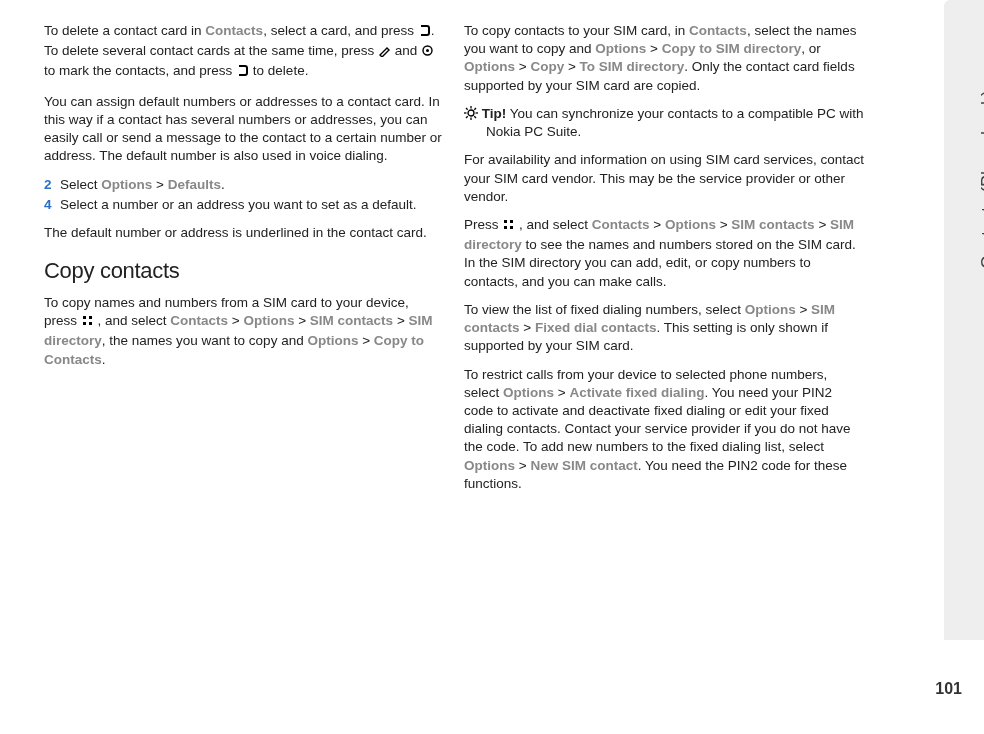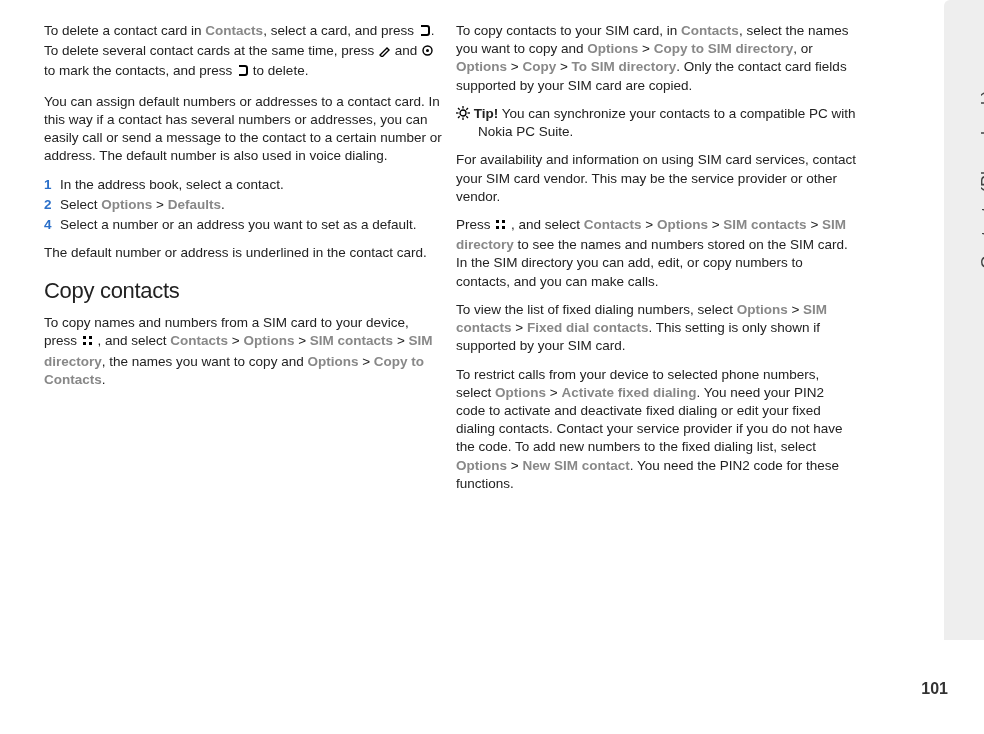--- a/index.html
+++ b/index.html
@@ -8,21 +8,21 @@
     height: 734px;
     background: #fff;
     font-family: "Trebuchet MS", "Lucida Sans", Arial, sans-serif;
     color: #222;
     position: relative;
     overflow: hidden;
   }
   .page {
     display: flex;
     padding: 22px 0 0 44px;
-    gap: 12px;
+    gap: 20px;
     width: 900px;
   }
   .col {
     width: 400px;
     font-size: 13.5px;
     line-height: 1.35;
   }
   .col p { margin-bottom: 10px; }
   .h2 {
     font-size: 19px;
@@ -70,21 +70,21 @@
     right: 6px;
     top: 50%;
     transform: translateY(-230px) rotate(-90deg);
     transform-origin: right top;
     font-size: 18px;
     color: #444;
     white-space: nowrap;
   }
   .pagenum {
     position: absolute;
-    right: 36px;
+    right: 22px;
     bottom: 36px;
     font-size: 16px;
     font-weight: bold;
     color: #333;
   }
 </style>
 </head>
 <body>
 
 <div class="page">
@@ -98,21 +98,20 @@
             <circle cx="6.5" cy="6.5" r="4.5" fill="none" stroke="#000" stroke-width="1.4"></circle>
             <circle cx="6.5" cy="6.5" r="1.5" fill="#000"></circle>
           </svg></span><span> to mark the contacts, and press </span><span class="icon-slot"><svg width="13" height="13" viewBox="0 0 13 13">
             <path d="M3 2 h6 a2 2 0 0 1 2 2 v5 a2 2 0 0 1 -2 2 h-6" fill="none" stroke="#000" stroke-width="2"></path>
           </svg></span><span> to delete.</span>
     </p>
 
     <p>You can assign default numbers or addresses to a contact card. In this way if a contact has several numbers or addresses, you can easily call or send a message to the contact to a certain number or address. The default number is also used in voice dialing.</p>
 
     <ol class="steps">
-      <li><span class="stepnum">1</span><span>In the address book, select a contact.</span></li>
       <li><span class="stepnum">2</span><span>Select </span><span class="menu">Options</span><span> &gt; </span><span class="menu">Defaults</span><span>.</span></li>
       <li><span class="stepnum">4</span><span>Select a number or an address you want to set as a default.</span></li>
     </ol>
 
     <p>The default number or address is underlined in the contact card.</p>
 
     <div class="h1">Copy contacts</div>
     <p>
       <span>To copy names and numbers from a SIM card to your device, press </span><span class="icon-slot"><svg width="13" height="13" viewBox="0 0 13 13">
             <rect x="2" y="2" width="3" height="3" fill="#000"></rect>

